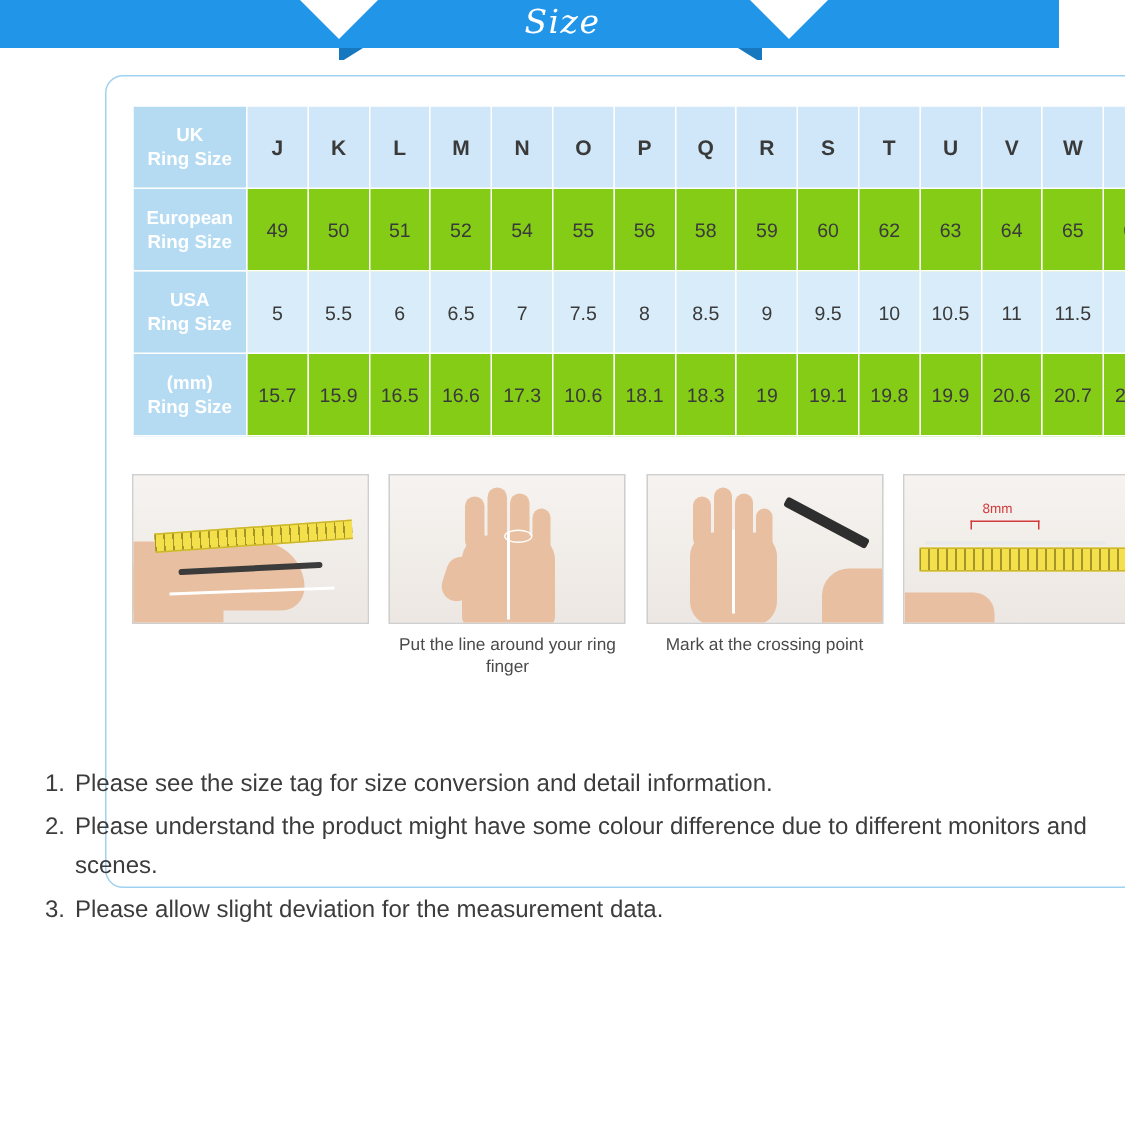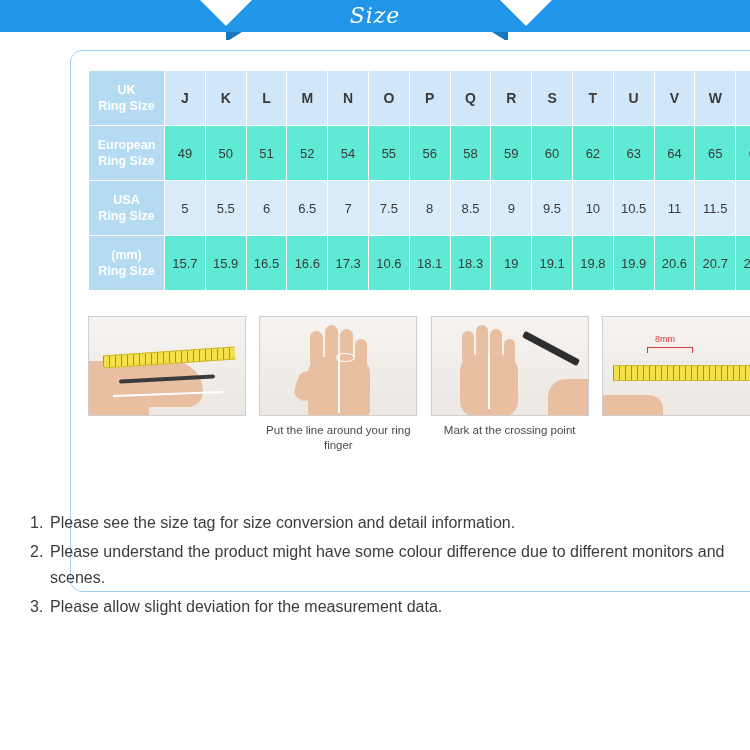--- a/index.html
+++ b/index.html
@@ -12,23 +12,24 @@
     height: 750px;
     font-family: "Liberation Sans", sans-serif;
     color: #333333;
     overflow: hidden;
     position: relative;
   }
 
   
   .banner {
     position: relative;
-    width: 750px;
+    width: 670px;
     height: 40px;
     overflow: hidden;
+    padding-left: 36px;
   }
   .banner-ribbon {
     position: absolute;
     left: 0; top: 0;
     width: 750px;
     height: 32px;
     background: #2196e8;
   }
   .banner-notch {
     position: absolute;
@@ -113,21 +114,21 @@
     background: #d9ecf9;
     width: 39.8px;
   }
   .size-table tr.head .cell {
     background: #cfe7f8;
     font-weight: bold;
     font-size: 14px;
     color: #3a3a3a;
   }
   .size-table tr.alt .cell {
-    background: #5eead4;
+    background: #84cc16;
   }
 
   
   .steps {
     position: absolute;
     left: 17px;
     top: 265px;
     width: 672px;
     display: flex;
     justify-content: space-between;

